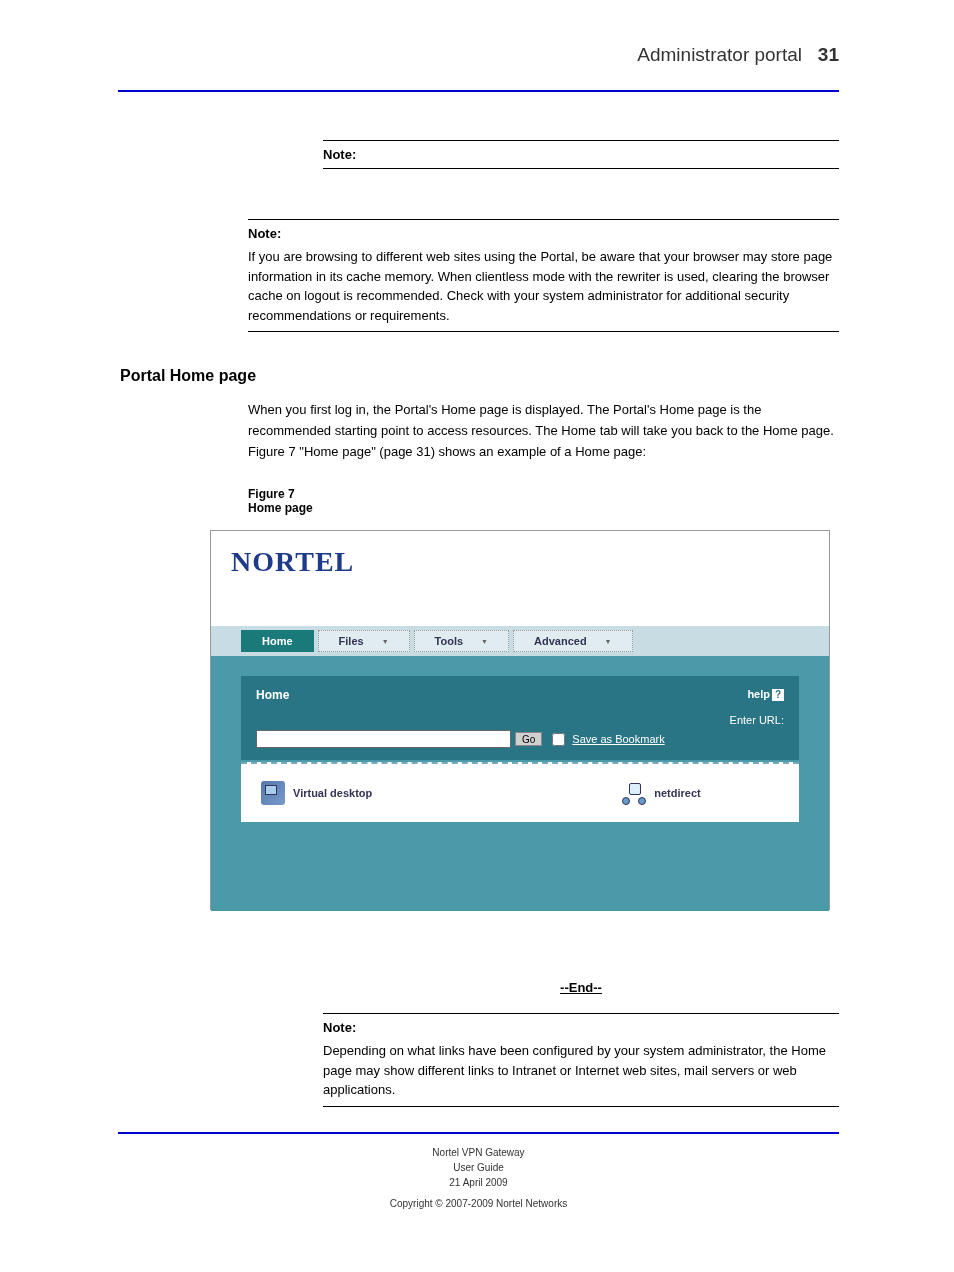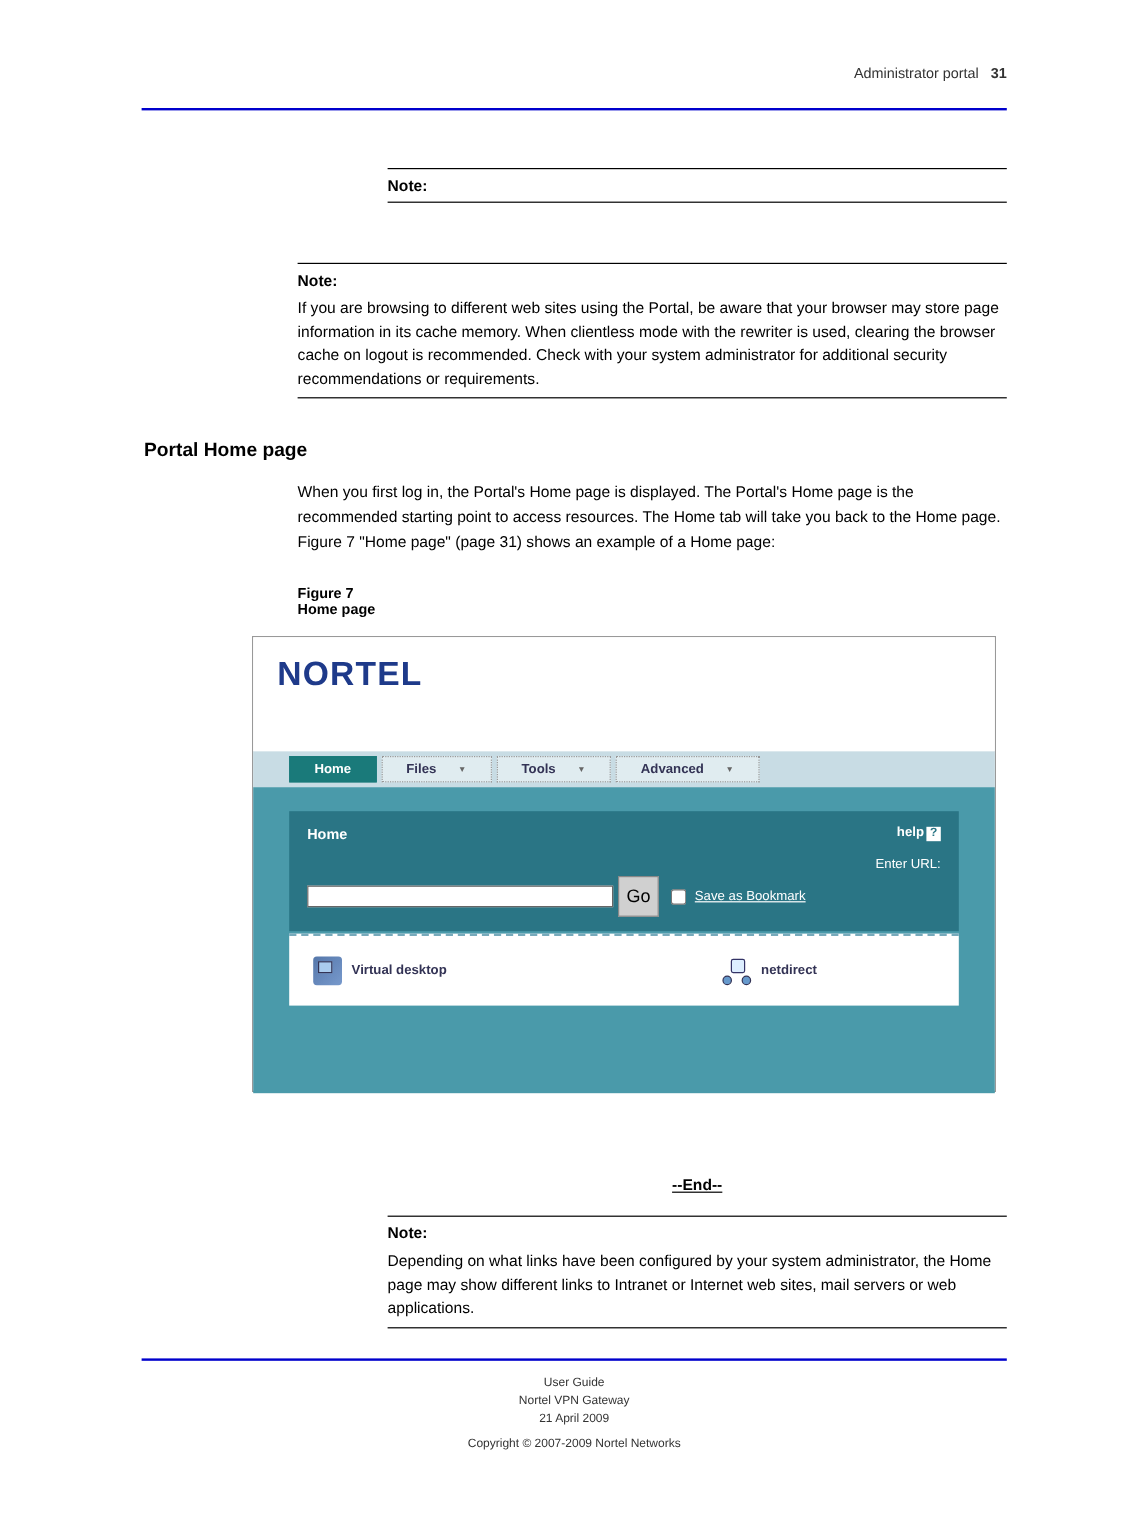--- a/index.html
+++ b/index.html
@@ -9,24 +9,24 @@
     }
     body {
       width: 954px;
       height: 1272px;
       background: white;
       font-family: Arial, sans-serif;
       position: relative;
     }
     .page-header {
       position: absolute;
-      top: 54px;
+      top: 44px;
       left: 118px;
       right: 115px;
-      font-size: 12px;
+      font-size: 19px;
       color: #333;
     }
     .page-header-right {
       float: right;
     }
     .blue-rule {
       position: absolute;
       left: 118px;
       right: 115px;
       height: 2px;
@@ -118,21 +118,21 @@
       height: 95px;
       background: white;
       padding: 15px 0 0 20px;
       position: relative;
     }
     .nortel-logo {
       font-weight: bold;
       font-size: 28px;
       color: #1e3a8a;
       letter-spacing: 1px;
-      font-family: Liberation Sans, sans-serif;
+      font-family: Liberation Serif, serif;
     }
     .nortel-logo-o {
       display: inline-block;
       position: relative;
     }
     .portal-nav-area {
       background: #c8dce4;
       height: 30px;
       padding: 0 30px;
       display: flex;
@@ -217,23 +217,23 @@
       gap: 4px;
     }
     .url-input {
       width: 255px;
       height: 18px;
       border: 1px solid #666;
       font-size: 11px;
       padding: 0 3px;
     }
     .go-btn {
-      height: 34px;
+      height: 14px;
       padding: 0 6px;
-      font-size: 15px;
+      font-size: 10px;
       background: #d0d0d0;
       border: 1px solid #888;
       cursor: pointer;
     }
     .bookmark-checkbox {
       margin-left: 6px;
     }
     .bookmark-label {
       font-size: 11px;
       color: white;
@@ -241,20 +241,21 @@
       text-decoration: underline;
     }
     .links-panel {
       background: white;
       height: 60px;
       margin-top: 2px;
       padding: 15px 20px;
       display: flex;
       align-items: center;
       border-top: 2px dashed #7ab;
+      gap: 20px;
     }
     .link-item {
       display: flex;
       align-items: center;
       gap: 8px;
       font-size: 11px;
       color: #335;
       font-weight: bold;
       cursor: pointer;
     }
@@ -391,17 +392,17 @@
   <div class="end-marker" style="margin-left:0">--End--</div>
   <hr class="note-hr" style="margin-top:18px">
   <div class="note-label">Note:</div>
   <div class="note-text">Depending on what links have been configured by your system administrator, the Home page may show different links to Intranet or Internet web sites, mail servers or web applications.</div>
   <hr class="note-hr">
 </div>
 
 <div class="blue-rule blue-rule-bottom"></div>
 
 <div class="doc-footer">
+  <div>Nortel VPN Gateway</div>
   <div>User Guide</div>
-  <div>Nortel VPN Gateway</div>
   <div>21 April 2009</div>
   <div style="margin-top:6px">Copyright © 2007-2009 Nortel Networks</div>
 </div>
 
 </body></html>

